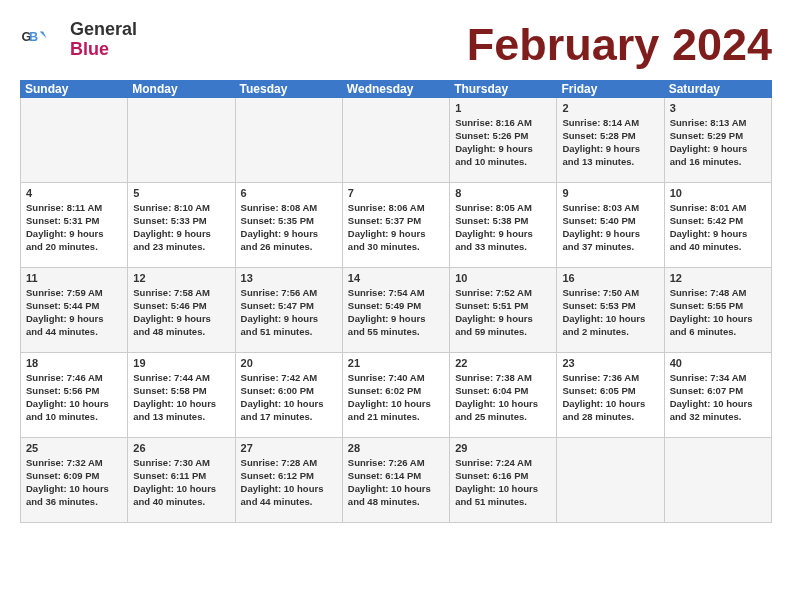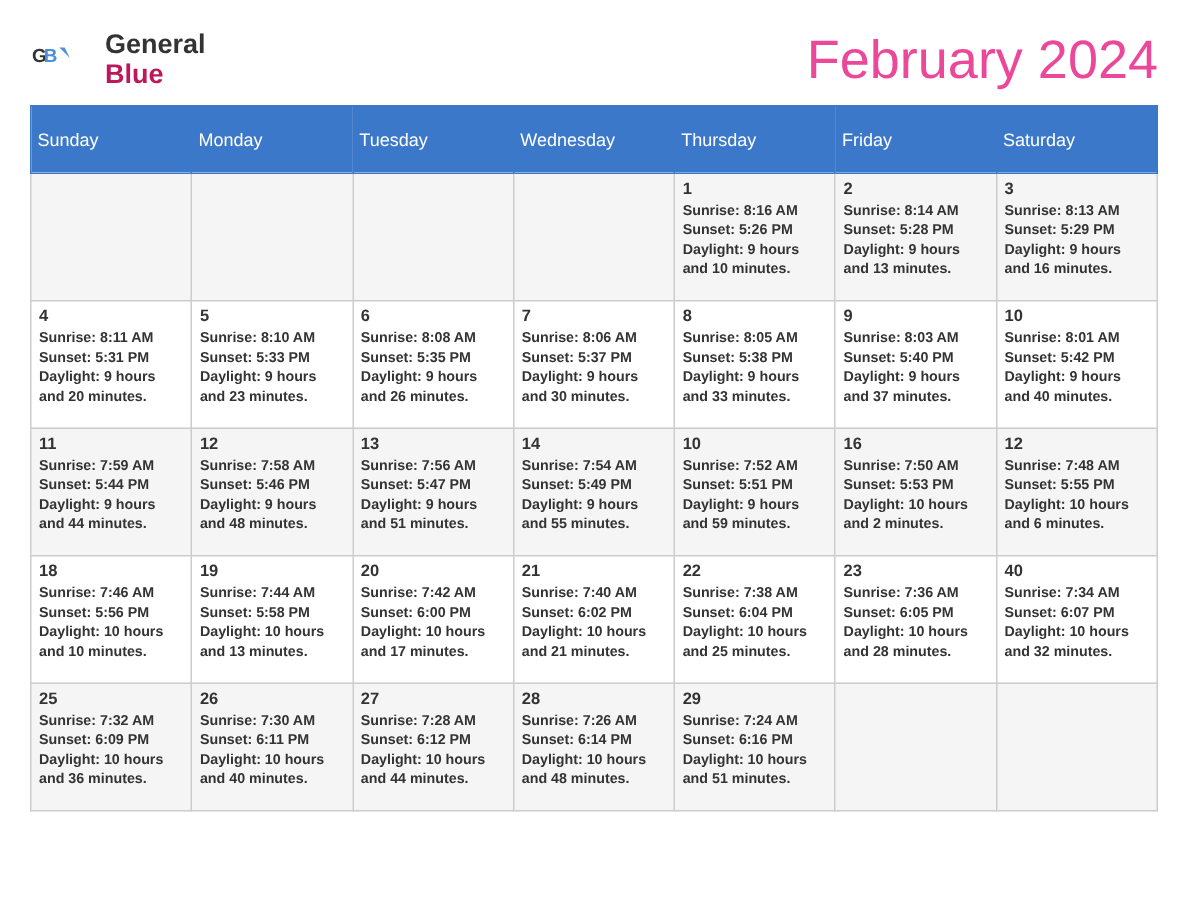--- a/index.html
+++ b/index.html
@@ -32,43 +32,43 @@
       color: #be185d;
     }
     .logo-icon {
       width: 28px;
       height: 28px;
     }
     .title-block {
       text-align: right;
     }
     .month-title {
-      font-size: 36px;
-      font-weight: normal;
-      color: #ec4899;
+      font-size: 45px;
+      font-weight: bold;
+      color: #7f1d1d;
       line-height: 1.1;
     }
     .subtitle {
       font-size: 15px;
       color: #555;
     }
     table {
       width: 100%;
       border-collapse: collapse;
       font-size: 10px;
     }
     thead tr {
       background-color: #3b78c9;
       color: #fff;
     }
     thead th {
-      padding: 15px 4px;
+      padding: 1px 4px;
       text-align: left;
       font-size: 12px;
-      font-weight: normal;
+      font-weight: bold;
       border: 1px solid #3b78c9;
     }
     tbody tr {
       vertical-align: top;
     }
     tbody td {
       border: 1px solid #ccc;
       padding: 4px 5px;
       min-height: 80px;
       height: 85px;

